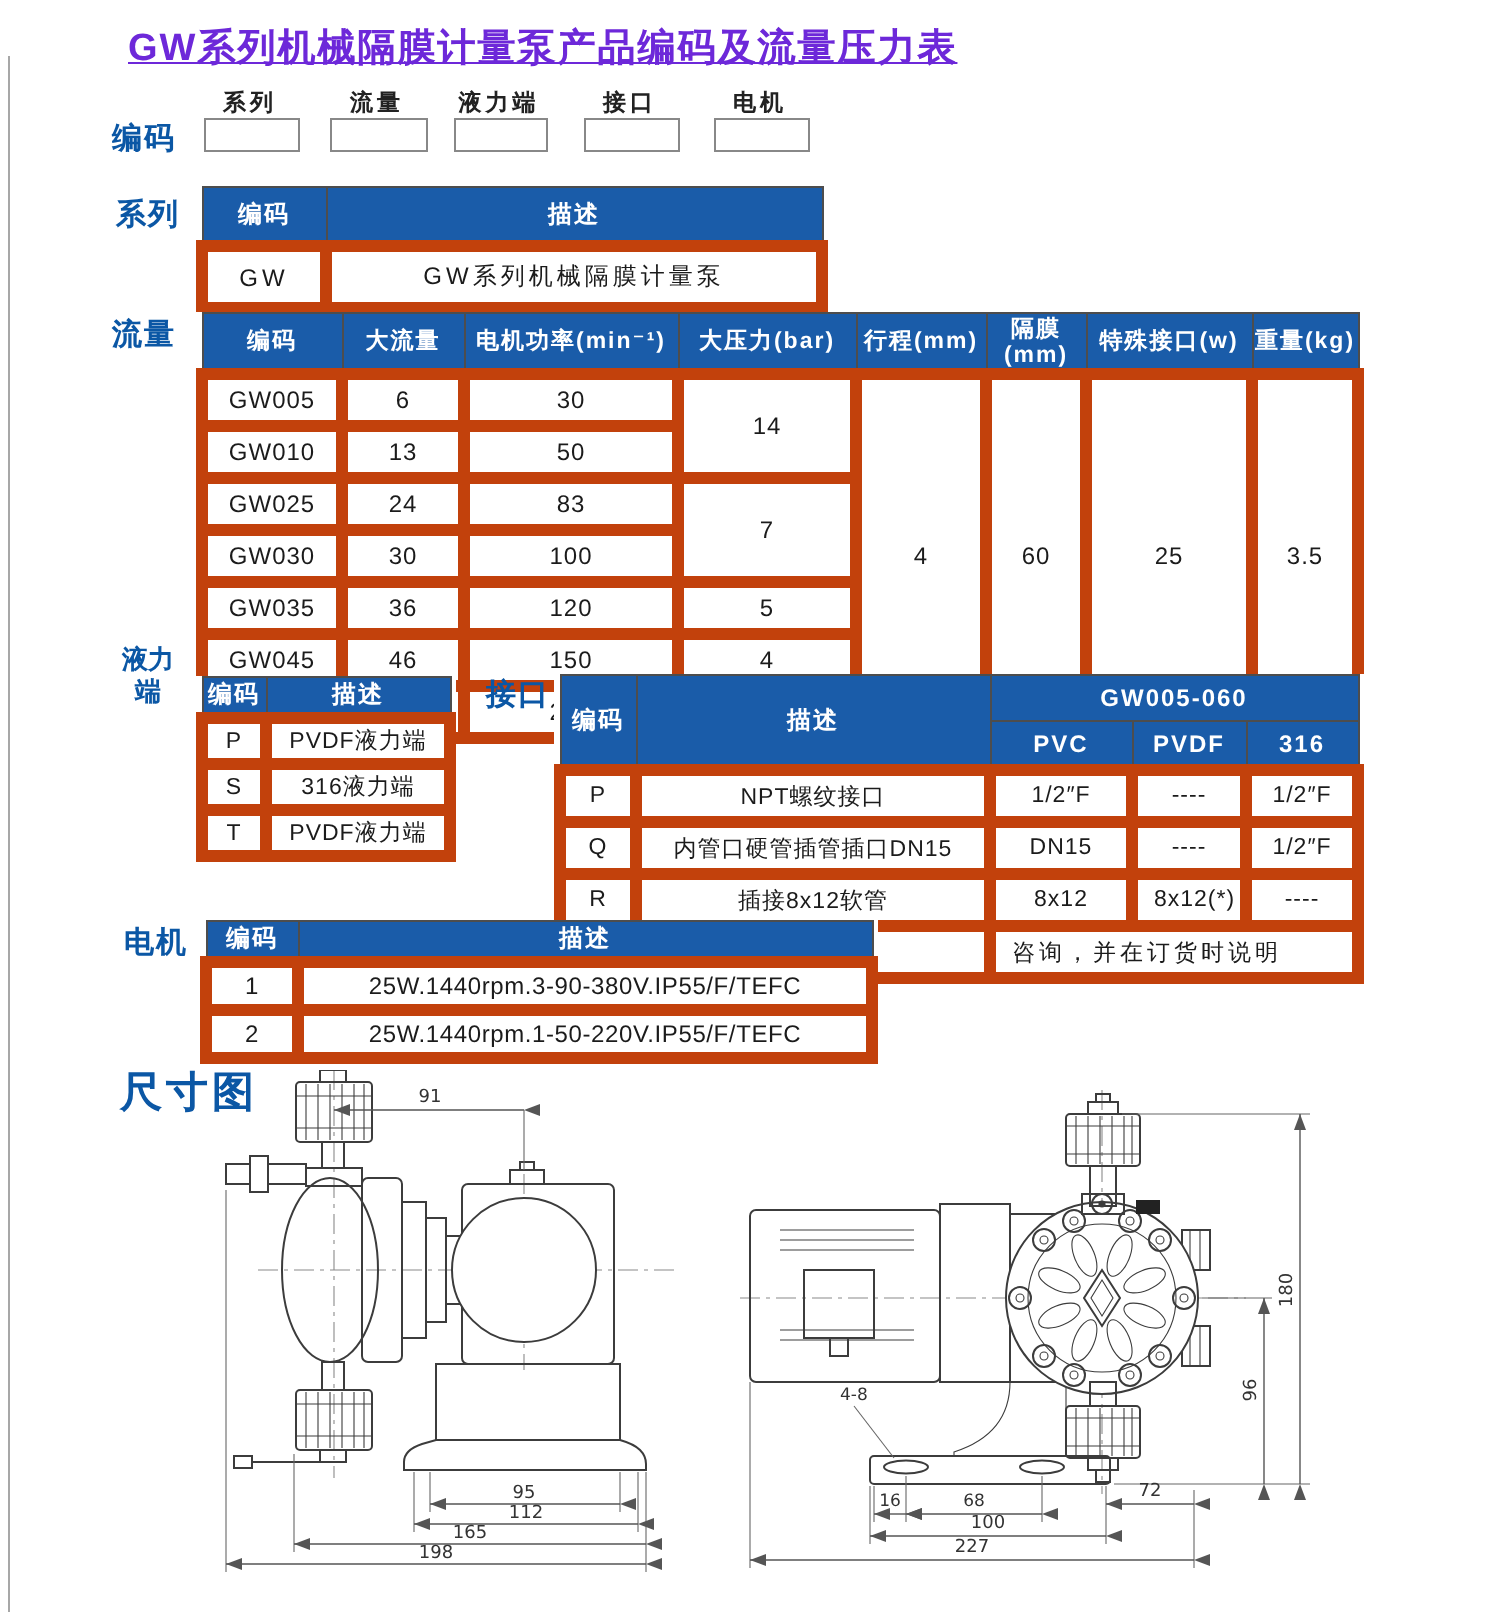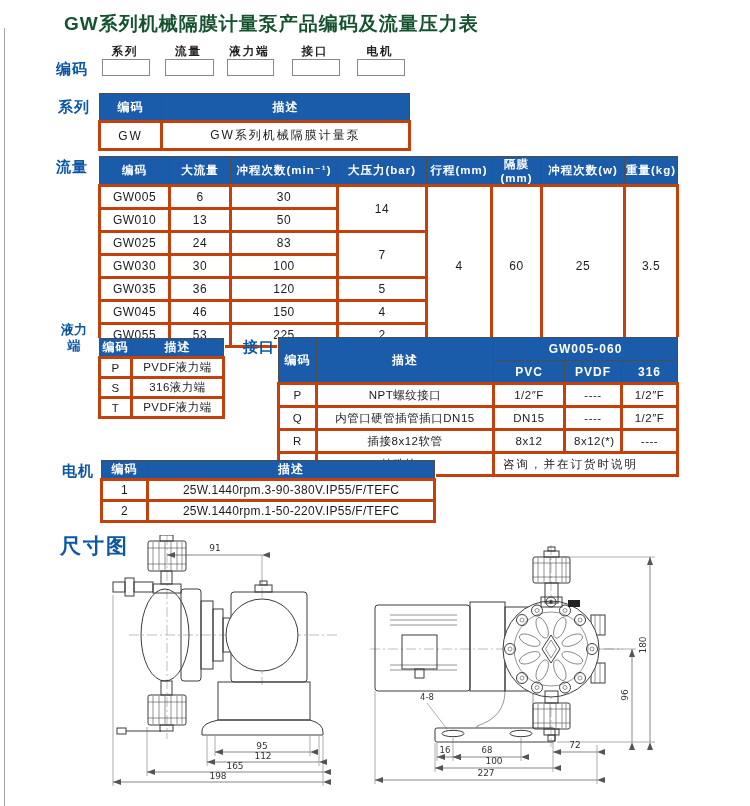--- a/index.html
+++ b/index.html
@@ -1,31 +1,31 @@
 <!DOCTYPE html>
 <html><head>
 <meta charset="utf-8">
 <style>
   html,body{margin:0;padding:0;background:#fff;}
   #page{position:relative;width:750px;height:806px;background:#ffffff;overflow:hidden;
         font-family:"Liberation Sans","DejaVu Sans",sans-serif;}
   .scanline{position:absolute;left:4px;top:28px;width:1px;height:778px;background:#8a8a8a;opacity:.75;}
-  .title{position:absolute;left:64px;top:11px;font-size:19px;font-weight:bold;color:#14532d;letter-spacing:1px;}
+  .title{position:absolute;left:64px;top:11px;font-size:19px;font-weight:bold;color:#6d28d9;letter-spacing:1px;text-decoration:underline;}
   .seclabel{position:absolute;color:#0b57a5;font-weight:bold;font-size:15px;letter-spacing:1px;}
   .seclabel.small{font-size:13px;line-height:1.2;text-align:center;letter-spacing:0;}
   .seclabel.big{font-size:21px;letter-spacing:2px;}
   
   .codebox{position:absolute;top:59px;height:15px;border:1px solid #888;background:#fff;}
   .codelabel{position:absolute;top:44px;height:14px;font-size:11.5px;color:#222;font-weight:600;
              text-align:center;letter-spacing:2px;}
   
   table.tbl{position:absolute;border-collapse:collapse;table-layout:fixed;background:#fff;}
   table.tbl th{background:#1a5ca9;color:#fff;font-weight:bold;font-size:12px;letter-spacing:1px;
                border:1px solid #4d4d4d;padding:0;}
-  table.tbl td{border:3px solid #c2410c;font-size:12px;color:#1b1b1b;text-align:center;padding:0 8px;
+  table.tbl td{border:6px solid #c2410c;font-size:12px;color:#1b1b1b;text-align:center;padding:0 8px;
                letter-spacing:.5px;}
   table.series th{height:26px;}  table.series td{height:25px;letter-spacing:2px;}
   table.flow th{height:27px;font-size:11.5px;}  table.flow td{height:20px;}
   table.hyd th{height:16px;font-size:12px;}  table.hyd td{height:17px;font-size:11.5px;}
   table.iface th{font-size:12px;}  table.iface td{height:20px;font-size:11.5px;}
   table.iface tr.h1 th{height:22px;} table.iface tr.h2 th{height:21px;margin-left:35px;}
   table.iface td.leftal{text-align:left;padding-left:8px;letter-spacing:2px;font-family:Liberation Serif, serif;}
   table.motor th{height:16px;} table.motor td{height:18px;font-size:12px;letter-spacing:.3px;}
   
   svg{position:absolute;}
@@ -88,25 +88,25 @@
         <col style="width:89px">
       <col style="width:65px">
         <col style="width:50px">
         <col style="width:83px">
         <col style="width:53px">
       </colgroup>
     <thead>
         <tr>
       <th>编码</th>
       <th>大流量</th>
-      <th>冲程次数(min⁻¹)</th>
+      <th>电机功率(min⁻¹)</th>
       <th>大压力(bar)</th>
       <th>行程(mm)</th>
       <th>隔膜(mm)</th>
-      <th>冲程次数(w)</th>
+      <th>特殊接口(w)</th>
       <th>重量(kg)</th>
     </tr>
       </thead>
     <tbody>
       <tr>
         <td>GW005</td>
         <td>6</td>
         <td>30</td>
         <td rowspan="2">14</td>
         <td rowspan="7">4</td>

